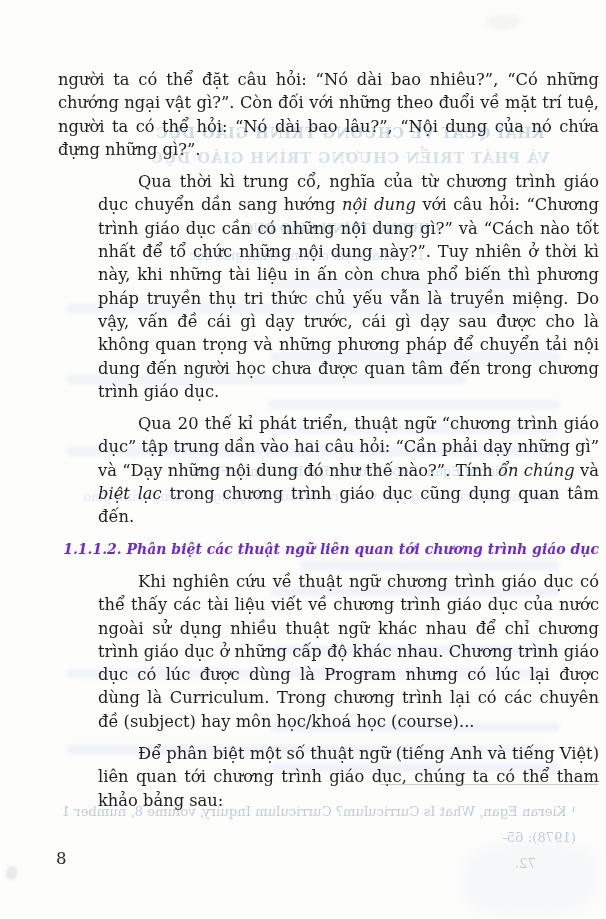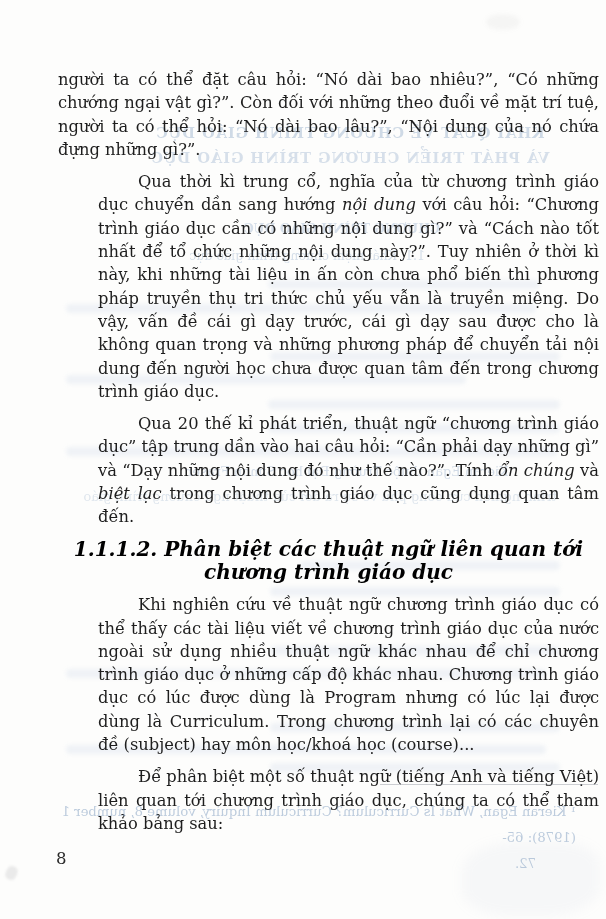--- a/index.html
+++ b/index.html
@@ -23,23 +23,23 @@
     line-height: 23.3px;
     text-align: justify;
     text-justify: inter-word;
   }
   .text-column p { margin: 0 0 9px 0; }
   .text-column p.indent { text-indent: 40px; margin-left: 40px; }
   .section-heading {
     margin: 10px 0 0 0;
     font-weight: bold;
     font-style: italic;
-    font-size: 20px;
-    color: #000000;
-    text-align: center;
+    font-size: 14px;
+    color: #6d28d9;
+    text-align: right;
   }
   em.term { font-style: italic; }
   
   .page-number {
     position: absolute;
     left: 56px; top: 849px;
     font-size: 16.5px;
     color: #2a2a2a;
   }
   

